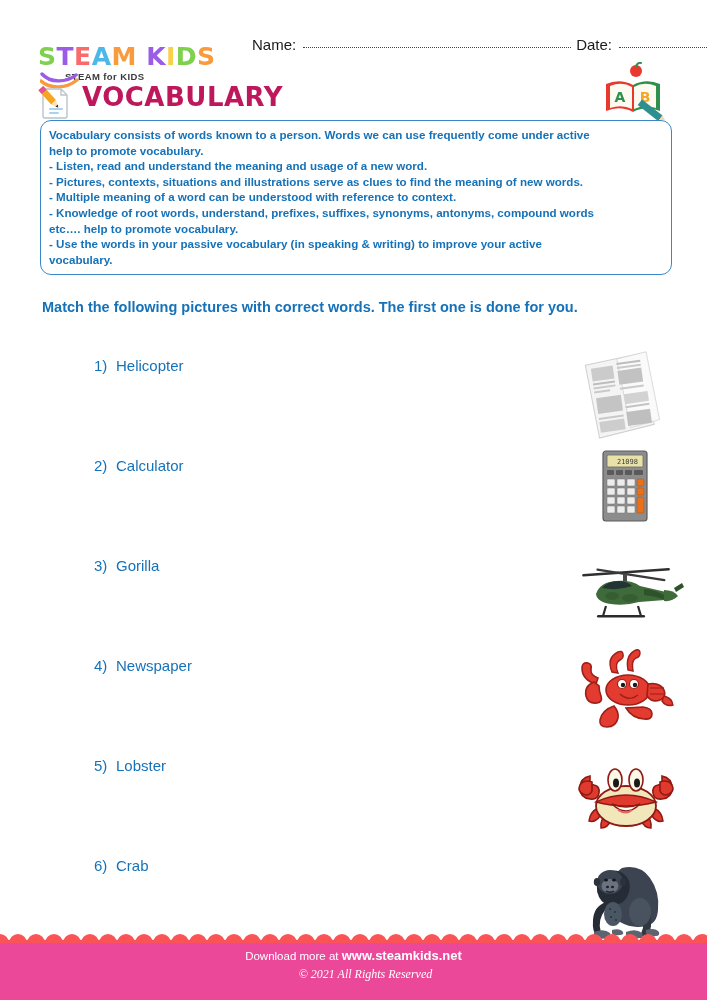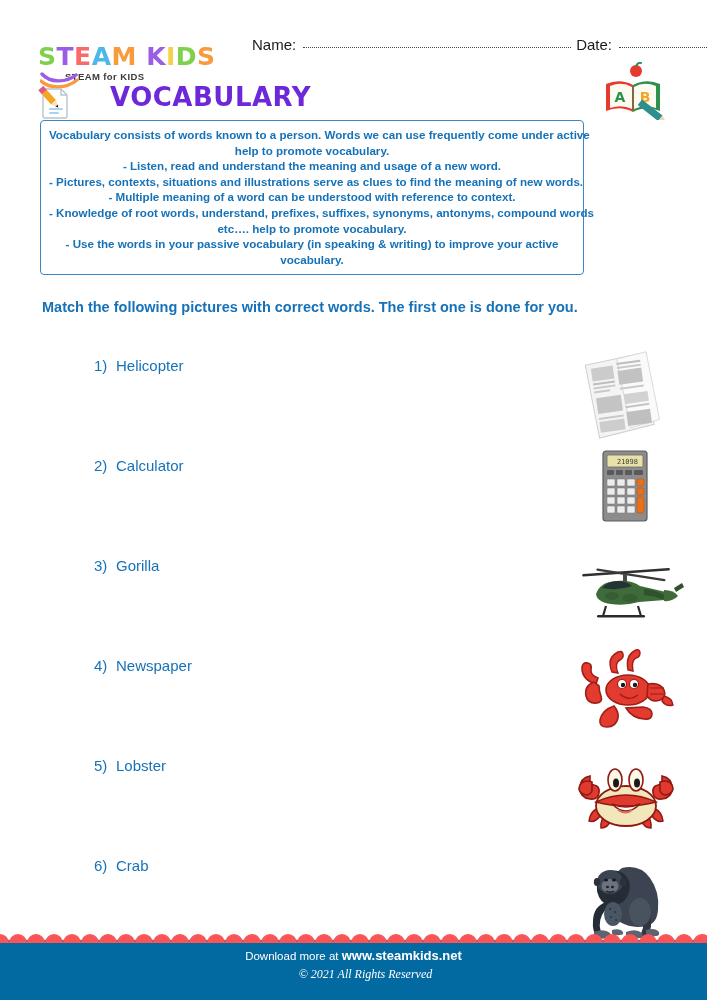--- a/index.html
+++ b/index.html
@@ -92,44 +92,42 @@
     width: 36px;
     height: 40px;
   }
   .vocab-title {
     position: absolute;
     left: 82px;
     top: 2px;
     font-family: "DejaVu Sans", sans-serif;
     font-weight: bold;
     font-size: 26px;
-    color: #6d28d9;
+    color: #be185d;
     letter-spacing: 0.5px;
-    margin-left: 28px;
   }
   .abc-book {
     position: absolute;
     left: 600px;
     top: 62px;
     width: 68px;
     height: 58px;
   }
 
   
   .inst-box {
     position: absolute;
     left: 40px;
     top: 120px;
-    width: 544px;
+    width: 632px;
     box-sizing: border-box;
     border: 1.3px solid #3a87c8;
-    border-radius: 4px;
+    border-radius: 11px;
     padding: 6px 8px 7px 8px;
     background: #ffffff;
-    text-align: center;
   }
   .inst-line {
     font-family: "Liberation Sans", sans-serif;
     font-size: 11.6px;
     font-weight: bold;
     color: #1672b8;
     line-height: 15.6px;
     white-space: nowrap;
   }
 
@@ -184,21 +182,21 @@
   }
   .pic-inner svg { display: block; }
 
   
   .footer {
     position: absolute;
     left: 0;
     bottom: 0;
     width: 707px;
     height: 60px;
-    background: #0369a1;
+    background: #ec4899;
   }
   .scallop {
     position: absolute;
     left: 0;
     top: -9px;
     width: 707px;
     height: 12px;
   }
   .footer-inner {
     position: absolute;

